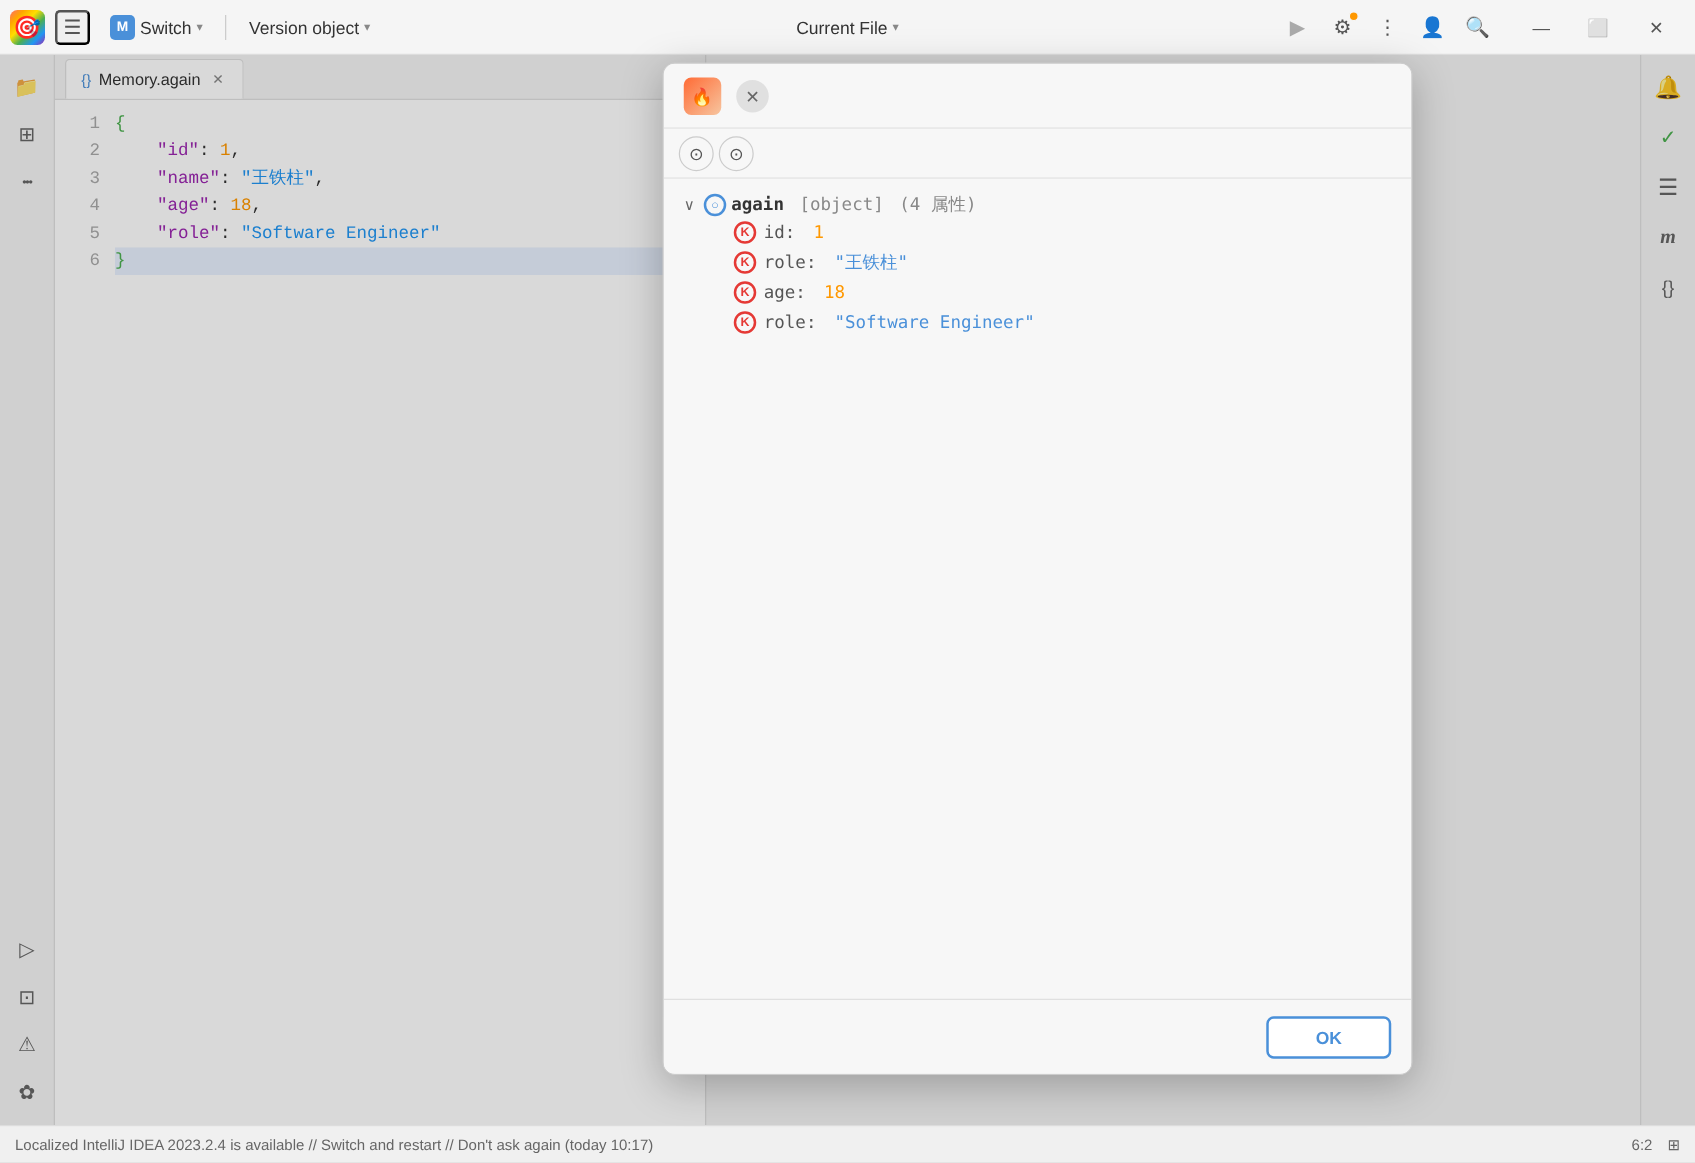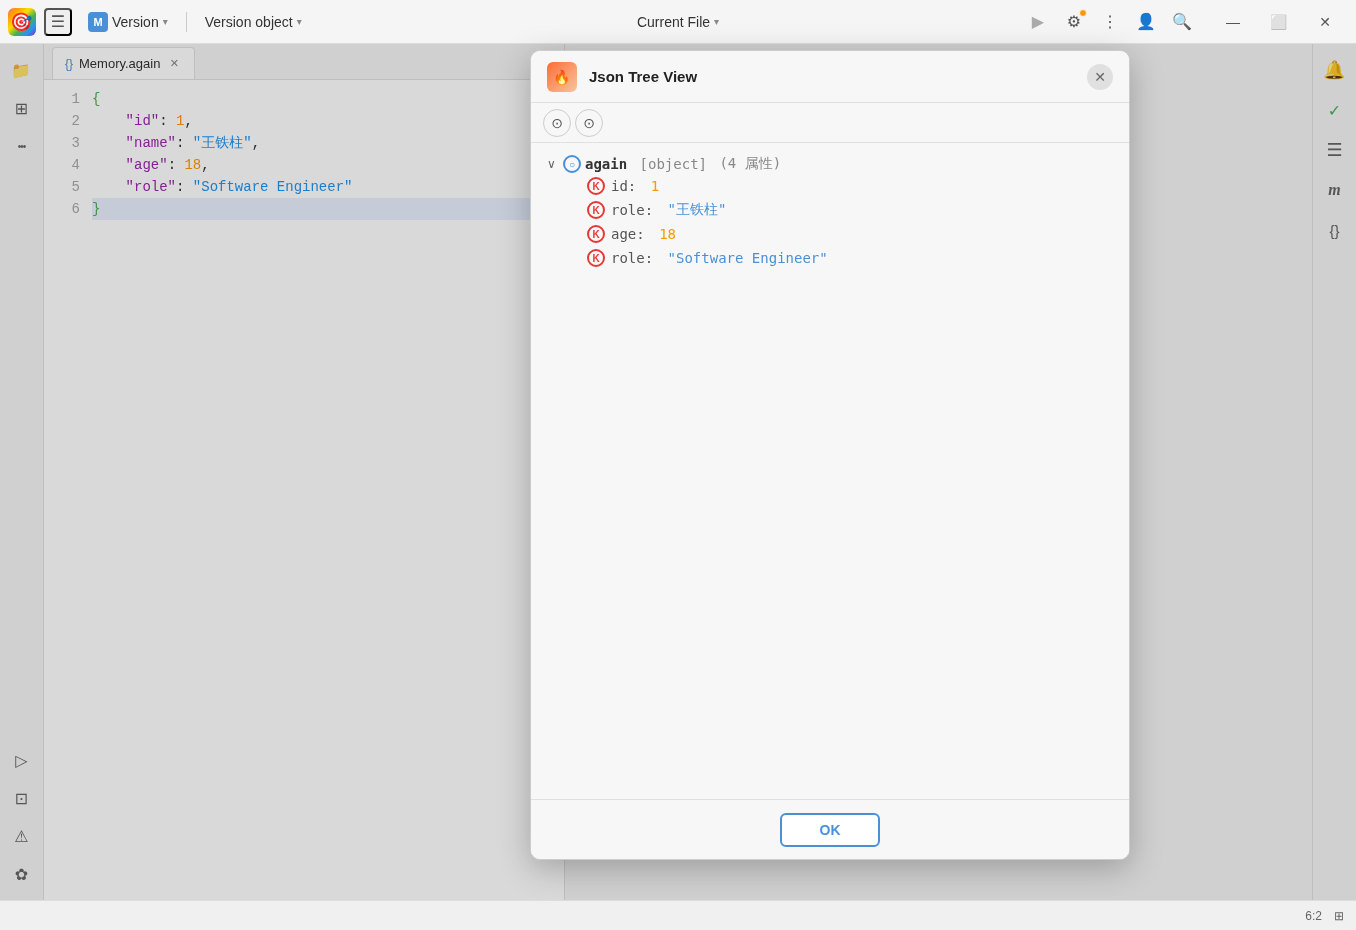--- a/index.html
+++ b/index.html
@@ -365,21 +365,21 @@
     .tree-child-val-num {
       font-family: "Consolas", monospace;
       font-size: 14px; color: #ff9800;
     }
 
     
     .dialog-footer {
       height: 60px;
       background: #f7f7f7;
       border-top: 1px solid #e0e0e0;
-      display: flex; align-items: center; justify-content: center;
+      display: flex; align-items: center; justify-content: flex-end;
       padding: 0 16px;
     }
     .ok-btn {
       width: 100px; height: 34px;
       background: #fff;
       border: 2px solid #4a90d9;
       border-radius: 6px;
       color: #4a90d9;
       font-size: 14px; font-weight: 600;
       cursor: pointer;
@@ -390,21 +390,21 @@
 
 <div class="title-bar">
   <div class="title-bar-logo">
     <span style="font-size:18px;">🎯</span>
   </div>
   <button class="menu-btn">
     <span class="hamburger">☰</span>
   </button>
   <button class="project-selector">
     <div class="project-avatar">M</div>
-    <span>Version</span>
+    <span>Switch</span>
     <span class="dropdown-arrow">▾</span>
   </button>
   <div class="separator-v"></div>
   <button class="version-control-btn">
     <span>Version object</span>
     <span class="dropdown-arrow">▾</span>
   </button>
 
   <div class="title-center">
     <button class="current-file-btn">
@@ -489,33 +489,33 @@
       <span class="check-mark">✓</span>
     </button>
     <button class="rs-icon" style="font-size:18px;">☰</button>
     <button class="rs-icon" style="font-style:italic; font-family: serif; font-size:16px; font-weight:600;">m</button>
     <button class="rs-icon">{}</button>
   </div>
 
 </div>
 
 <div class="status-bar">
+  <span>Localized IntelliJ IDEA 2023.2.4 is available // Switch and restart // Don't ask again (today 10:17)</span>
   <div class="status-bar-right">
     <span>6:2</span>
     <span>⊞</span>
   </div>
 </div>
 
 <div class="overlay"></div>
 
 <div class="dialog">
 
   <div class="dialog-title-bar">
     <div class="dialog-app-icon">🔥</div>
-    <span class="dialog-title">Json Tree View</span>
     <button class="dialog-close-btn">
       <span>✕</span>
     </button>
   </div>
 
   <div class="dialog-toolbar">
     <button class="dt-btn">
       <span>⊙</span>
     </button>
     <button class="dt-btn">

